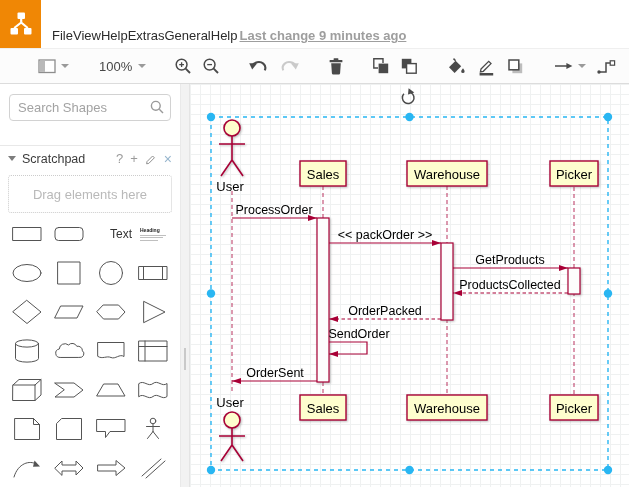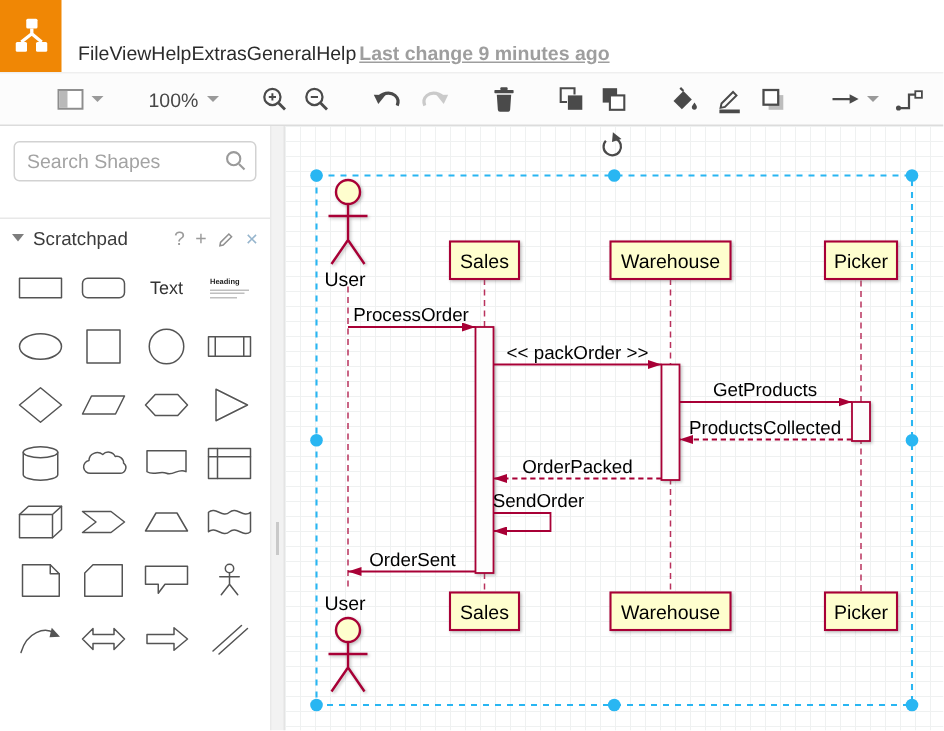--- a/index.html
+++ b/index.html
@@ -48,21 +48,21 @@
     border-top:5px solid #7d7d7d; margin-right:6px; }
   .sp-icons { margin-left:auto; display:flex; align-items:center; gap:7px; font-size:13px; color:#9b9b9b; }
   .sp-icons .close-x { color:#96b5cd; font-size:14px; }
 
   .dropzone { margin:4px 8px 0 8px; height:38px; border:1.6px dotted #ccc; border-radius:3px;
     display:flex; align-items:center; justify-content:center; font-size:13px; color:#b9b9b9; }
 
   .shape-grid { display:grid; grid-template-columns:repeat(4,1fr); row-gap:9px; padding:6px 6px 0 6px; }
   .cell { height:30px; display:flex; align-items:center; justify-content:center; }
   .cell svg { stroke:#545454; fill:#fff; stroke-width:1; stroke-linejoin:round; stroke-linecap:round; }
-  .text-shape { font-size:12px; color:#333; }
+  .text-shape { font-size:12px; color:#333;justify-content:flex-end; }
   .mini-heading { width:26px; }
   .mini-heading b { display:block; font-size:5px; color:#222; line-height:6px; }
   .mini-heading i { display:block; height:1px; background:#bfbfbf; margin-top:1.6px; }
   .mini-heading i:nth-child(3){ width:88%; } .mini-heading i:nth-child(4){ width:70%; }
 
   
   .canvas { position:absolute; left:190px; top:0; width:439px; height:403px; background:#fff;
     background-image:linear-gradient(to right,#eff1f1 1px,transparent 1px),
                      linear-gradient(to bottom,#eff1f1 1px,transparent 1px);
     background-size:10px 10px; }
@@ -215,20 +215,23 @@
         <span>Scratchpad</span>
         <span class="sp-icons">
           <span>?</span>
           <span>+</span>
           <svg width="12" height="12" viewBox="0 0 12 12">
             <path d="M2 8.6 L7.6 3 L9.4 4.8 L3.8 10.4 L1.6 10.8 Z" fill="none" stroke="#909090" stroke-width="1"></path>
           </svg>
           <span class="close-x">×</span>
         </span>
       </div>
+      <div class="dropzone">
+        <span>Drag elements here</span>
+      </div>
 
 
       <div class="shape-grid">
         <div class="cell">
             <svg width="34" height="26" viewBox="0 0 34 26">
               <rect x="3" y="6.5" width="28" height="13"></rect>
             </svg>
           </div>
         <div class="cell">
             <svg width="34" height="26" viewBox="0 0 34 26">

